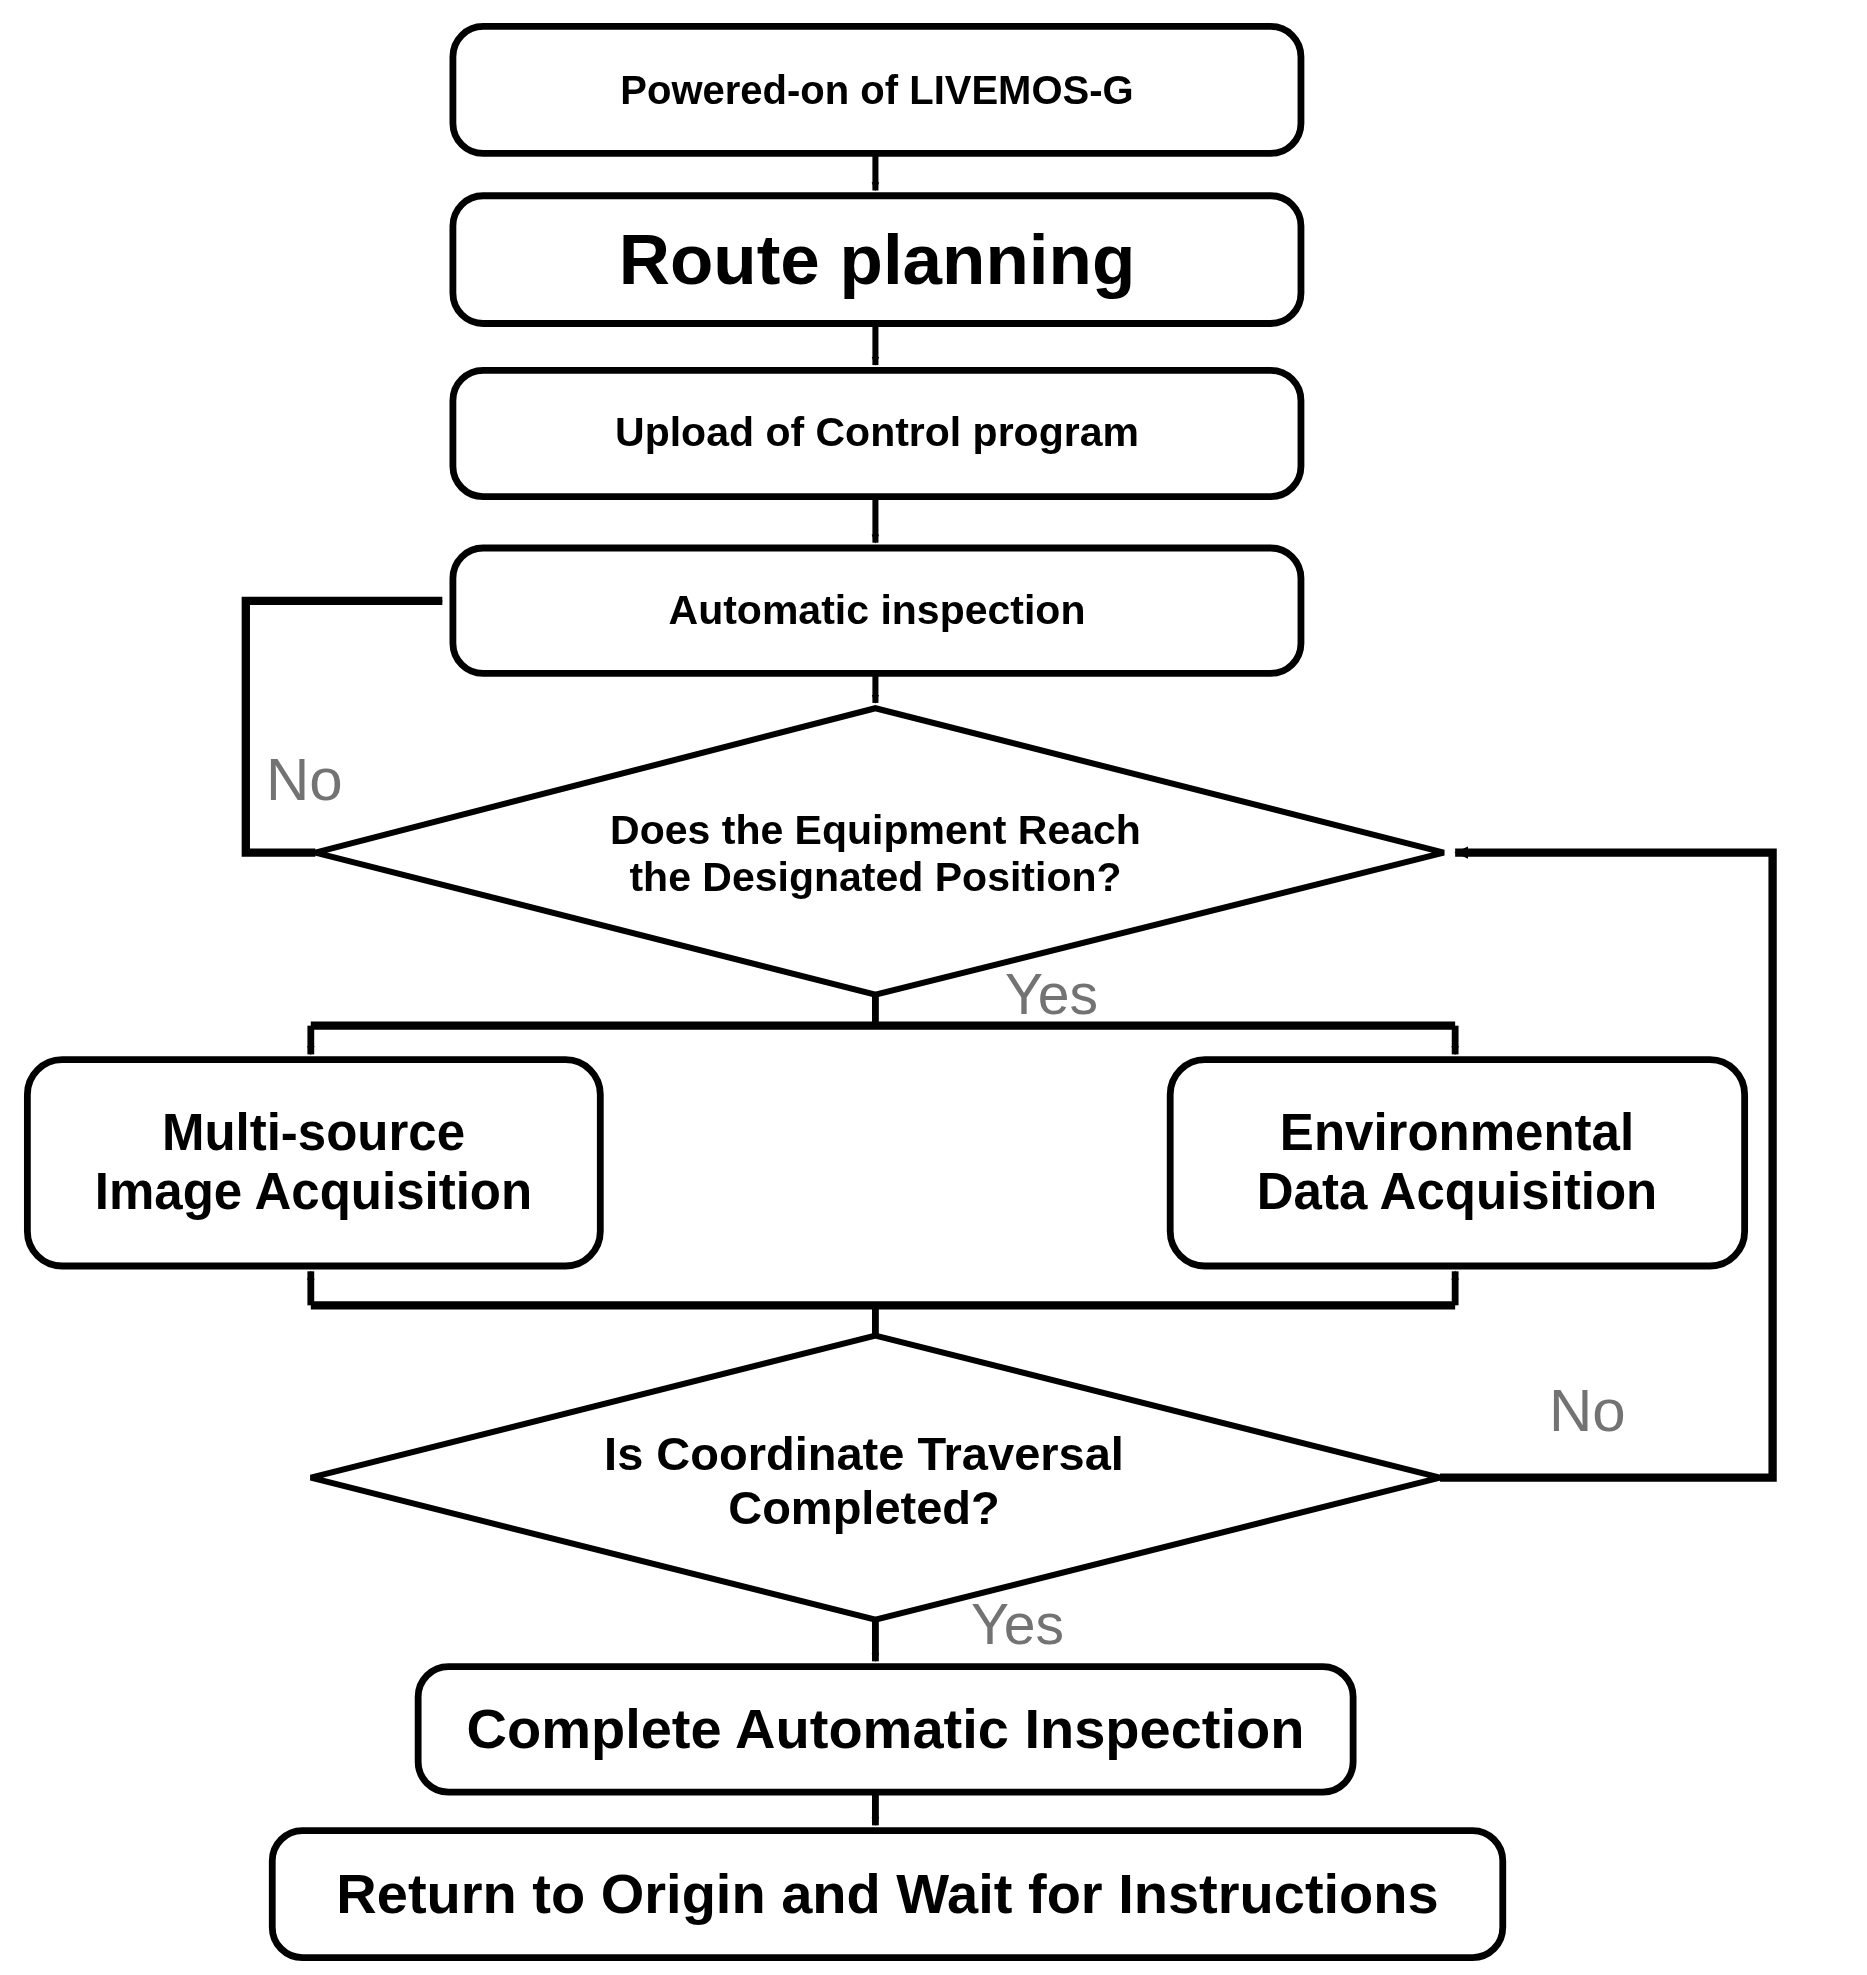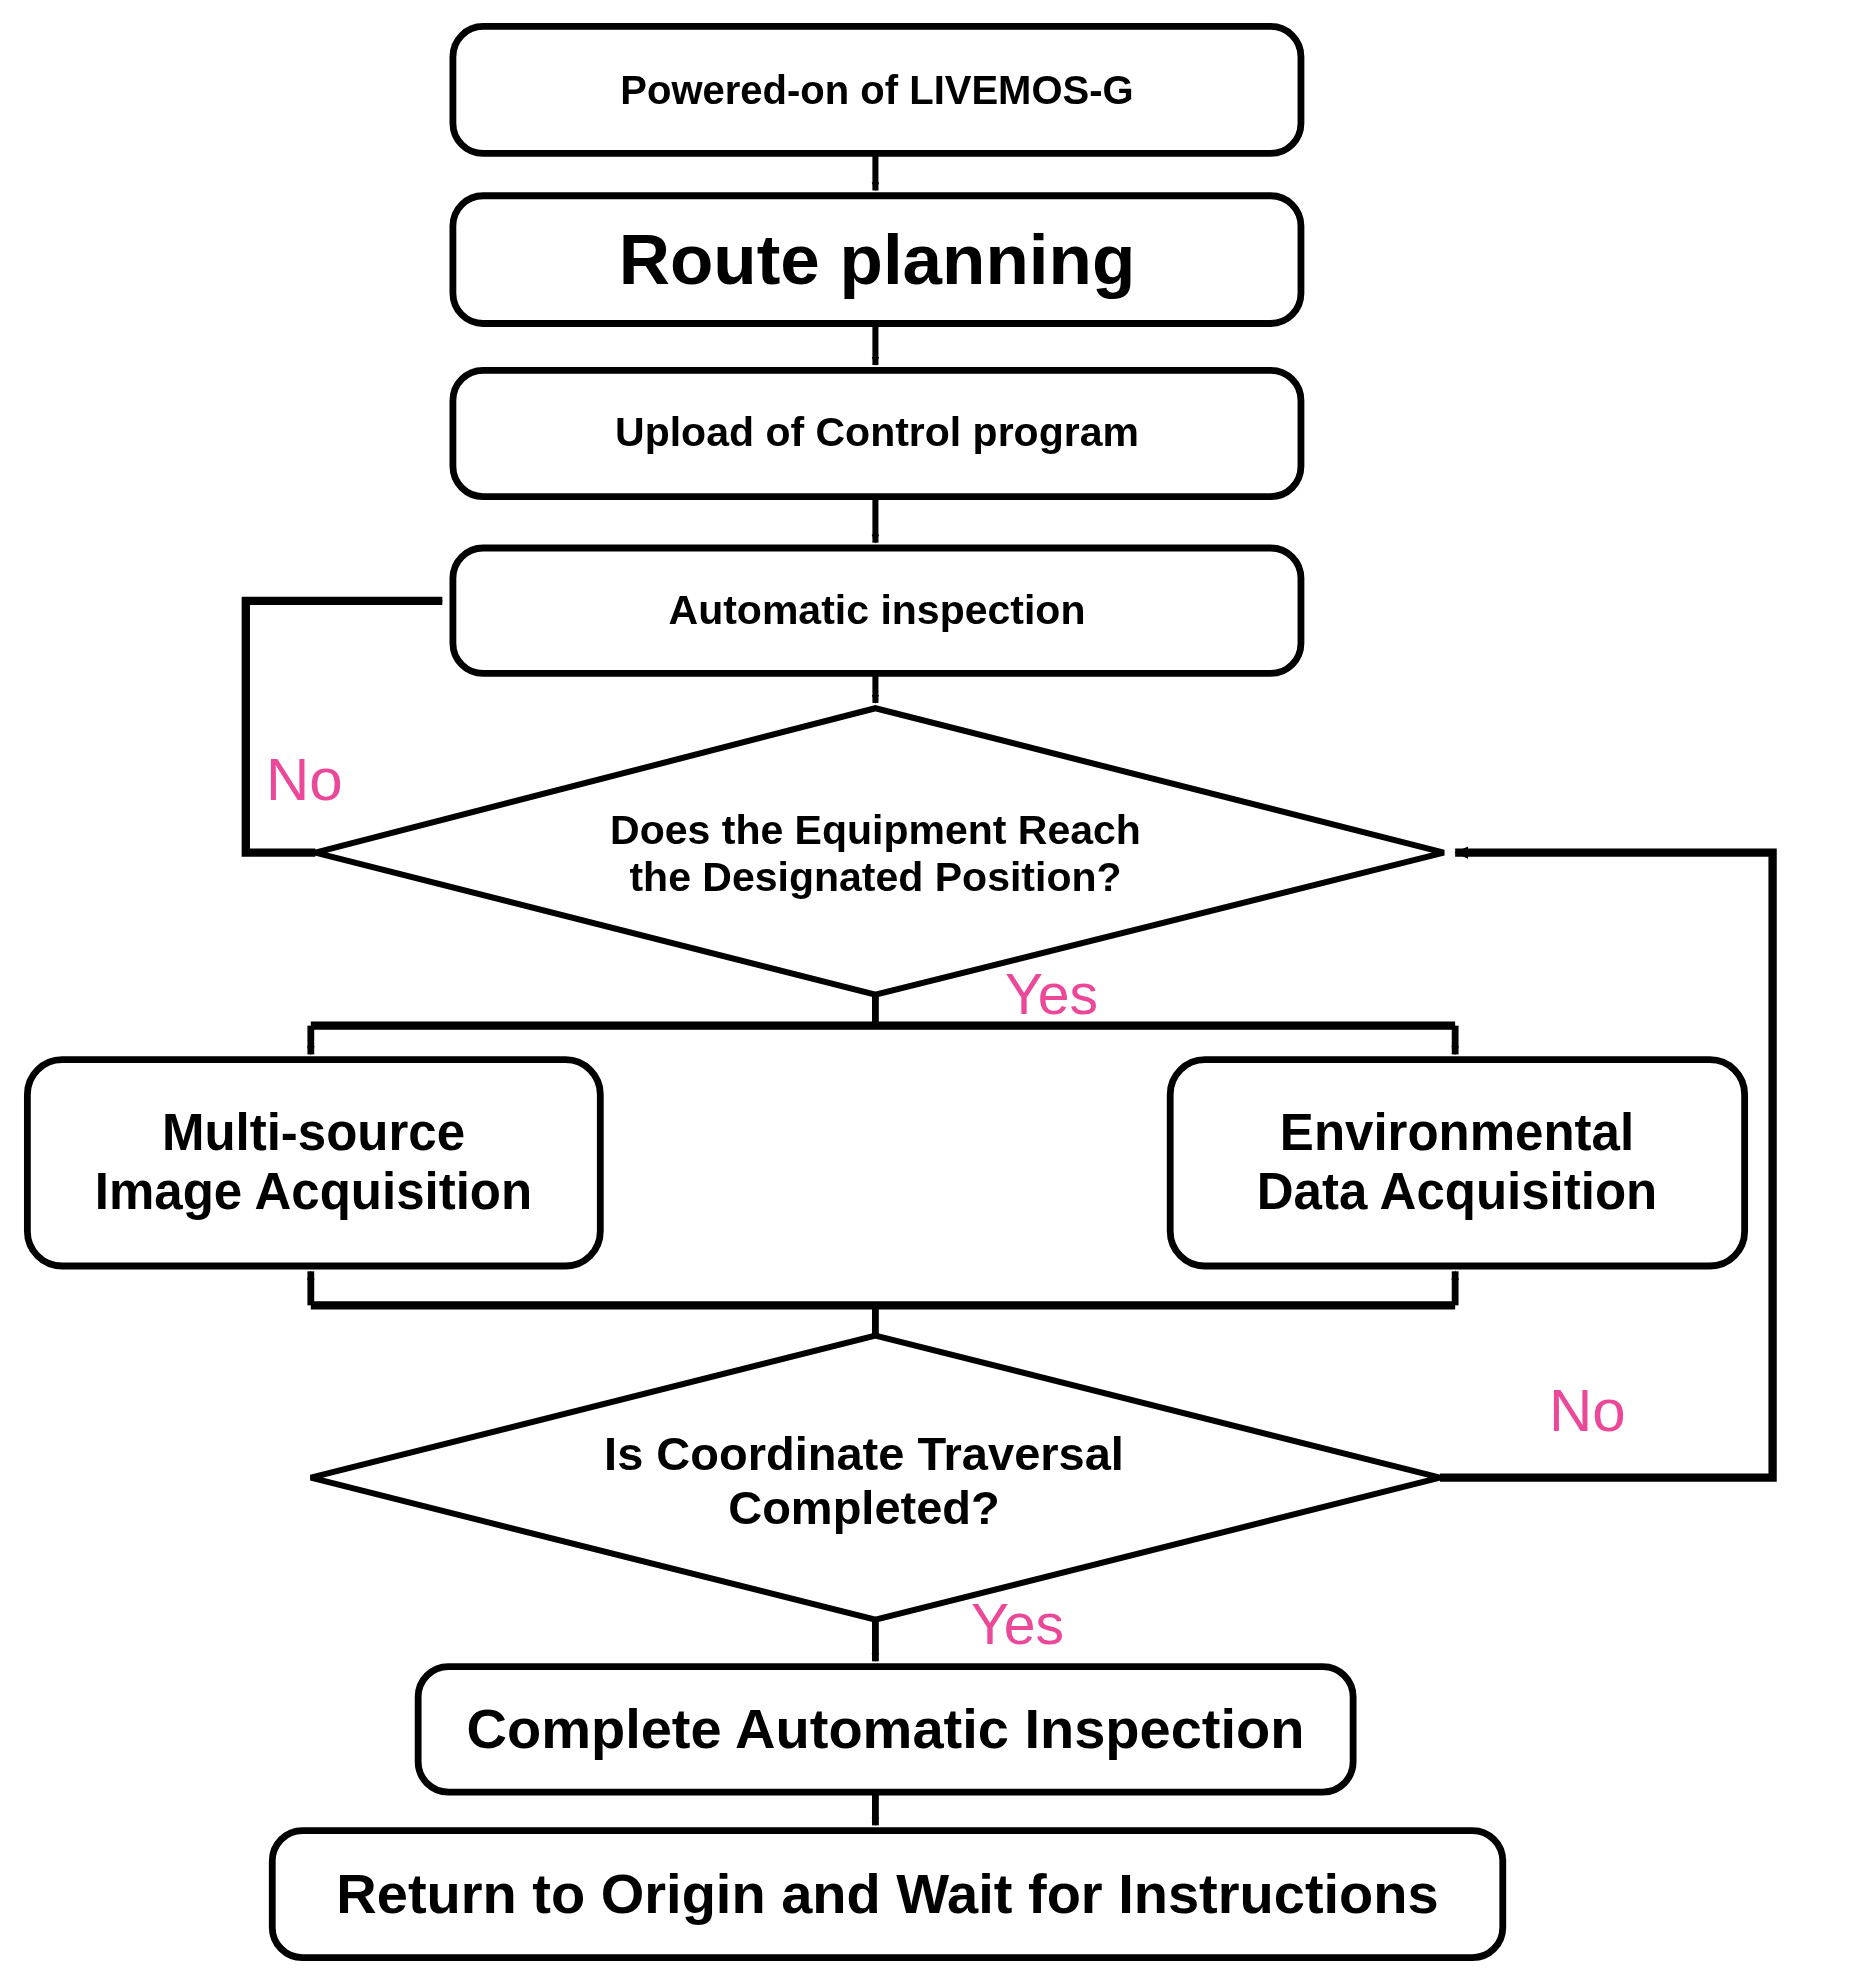--- a/index.html
+++ b/index.html
@@ -12,21 +12,21 @@
     text-align:center;
     font-weight:bold;
     color:#000000;
     line-height:1.15;
     pointer-events:none;
     white-space:pre-line;
   }
   .edge-label{
     position:absolute;
     font-weight:normal;
-    color:#ec4899;
+    color:#737373;
     white-space:nowrap;
   }
 </style>
 </head>
 <body>
 
 <svg id="flow" viewBox="0 0 2471 2613" xmlns="http://www.w3.org/2000/svg">
   <defs>
     <marker id="arrow" markerWidth="14" markerHeight="14" refX="11" refY="5" orient="auto" markerUnits="userSpaceOnUse">
       <path d="M0,0 L12,5 L0,10 z" fill="#000000"></path>

